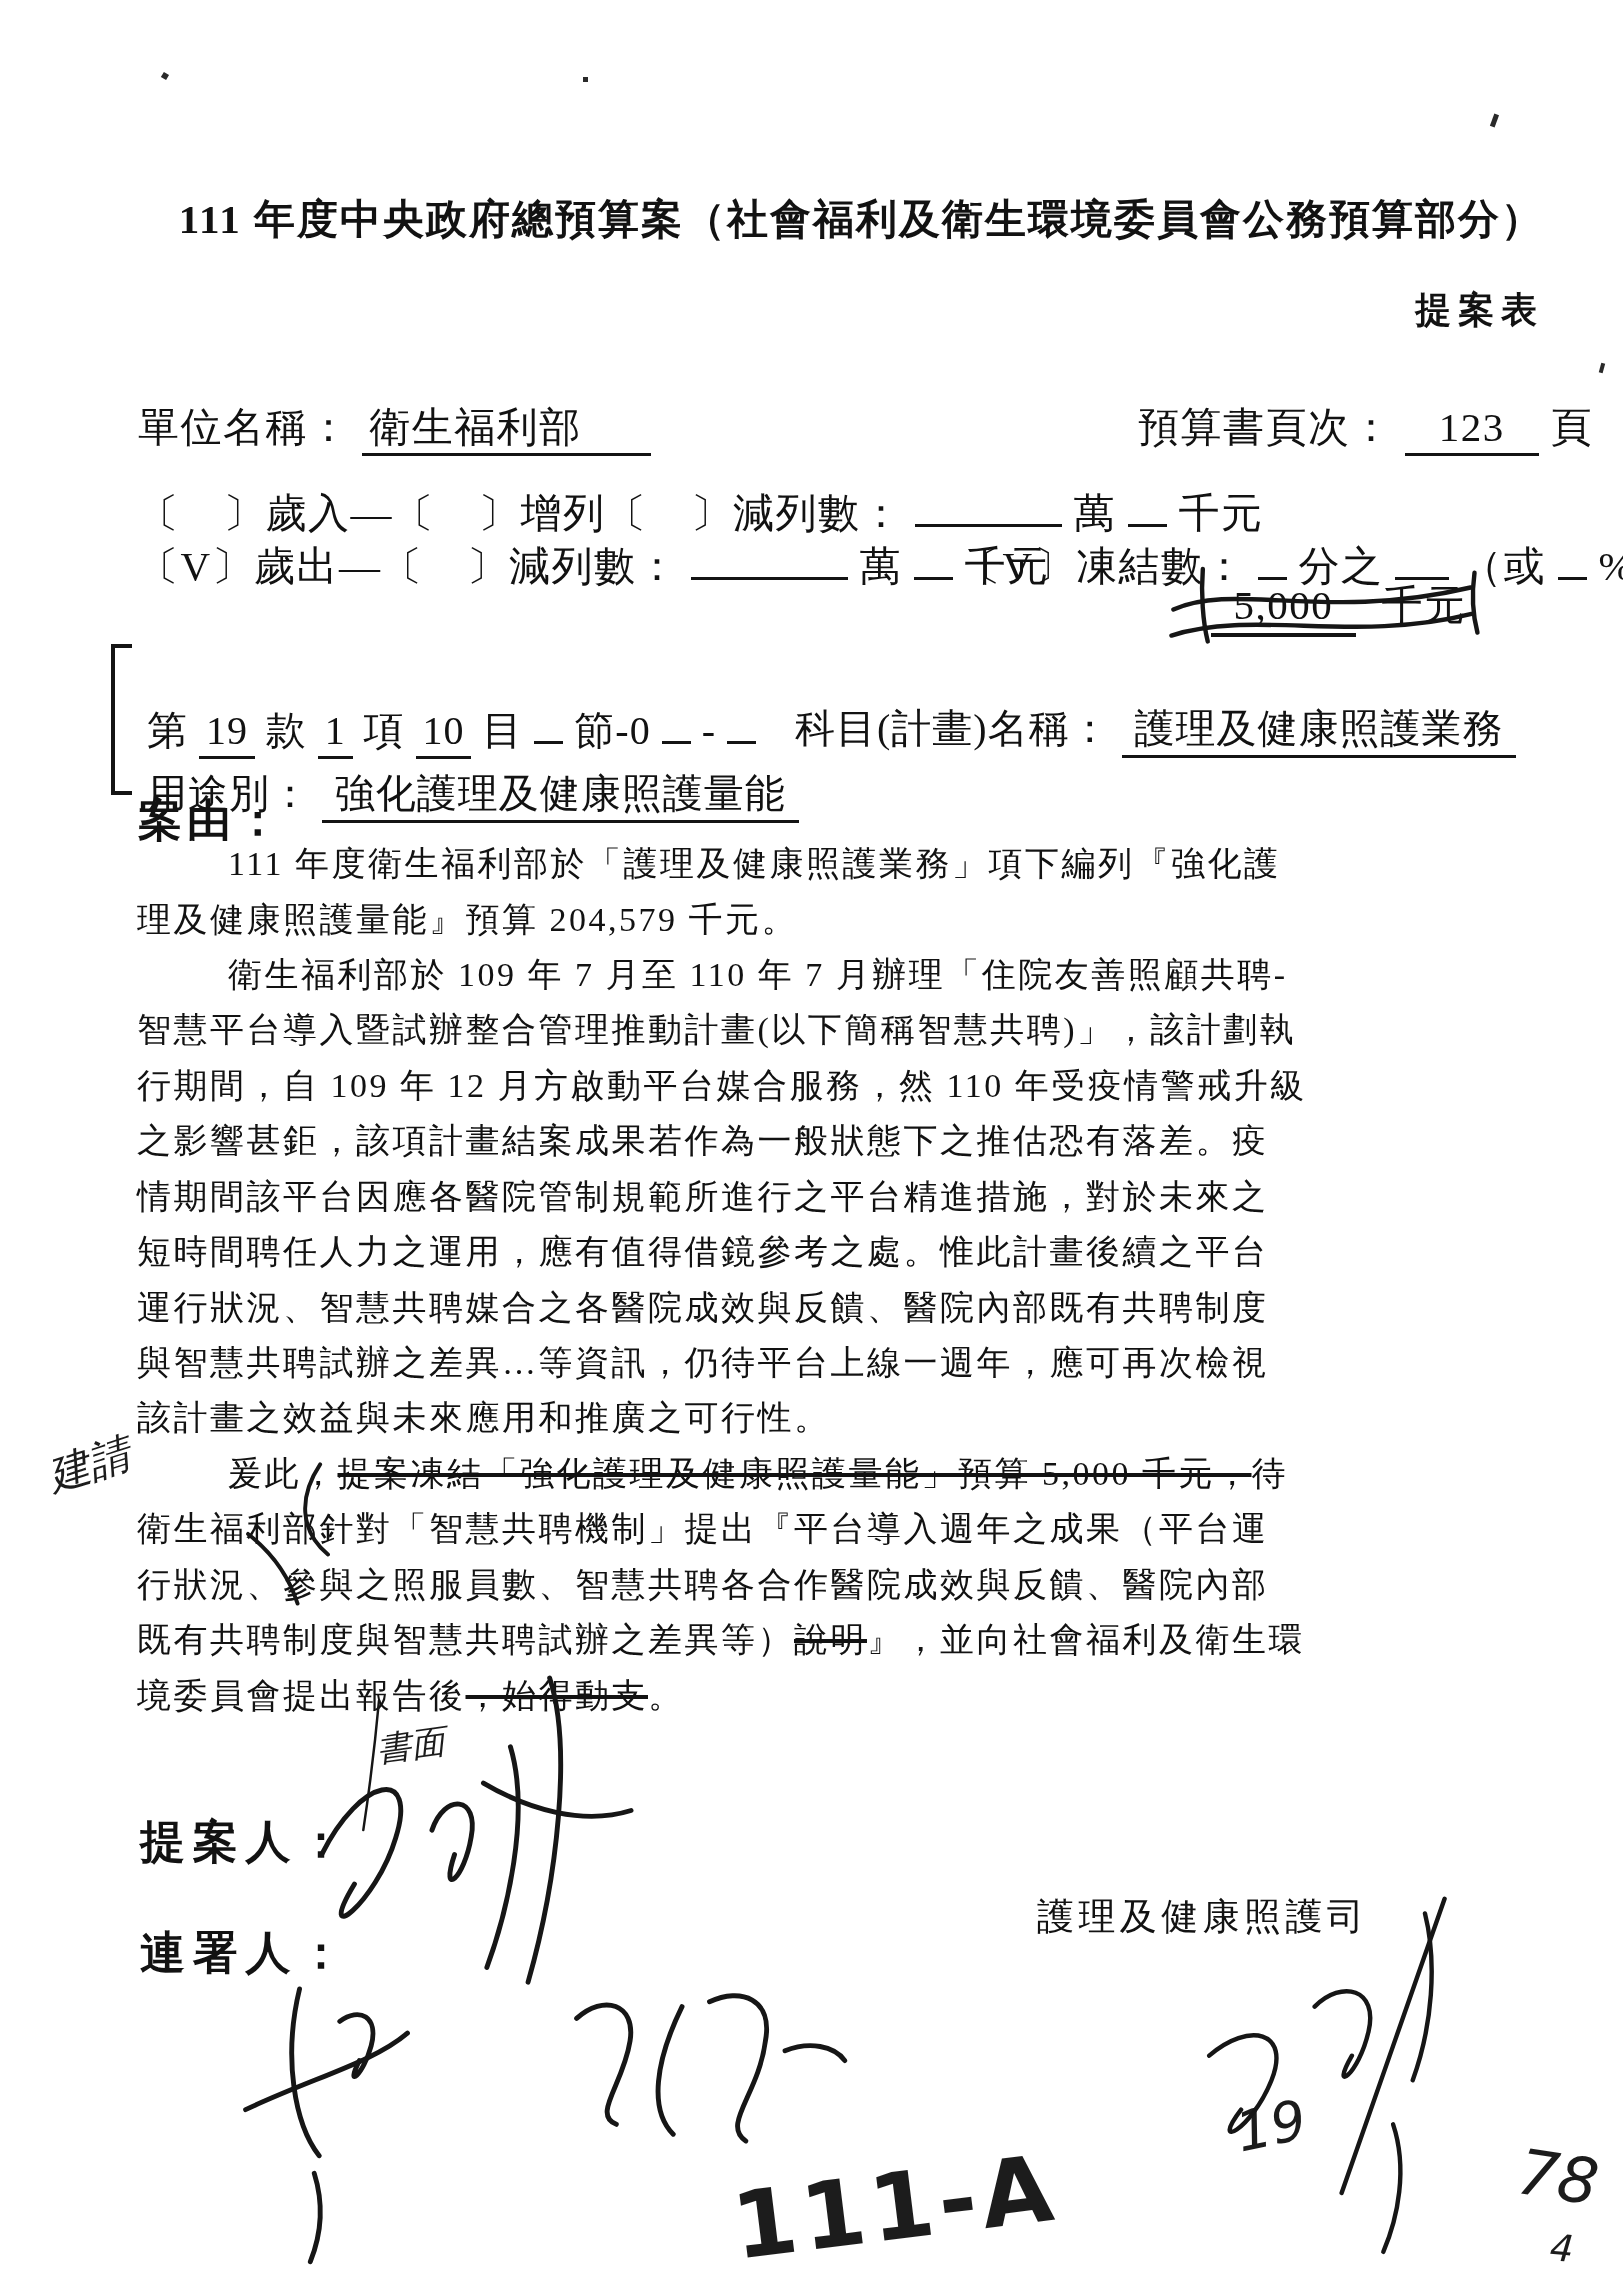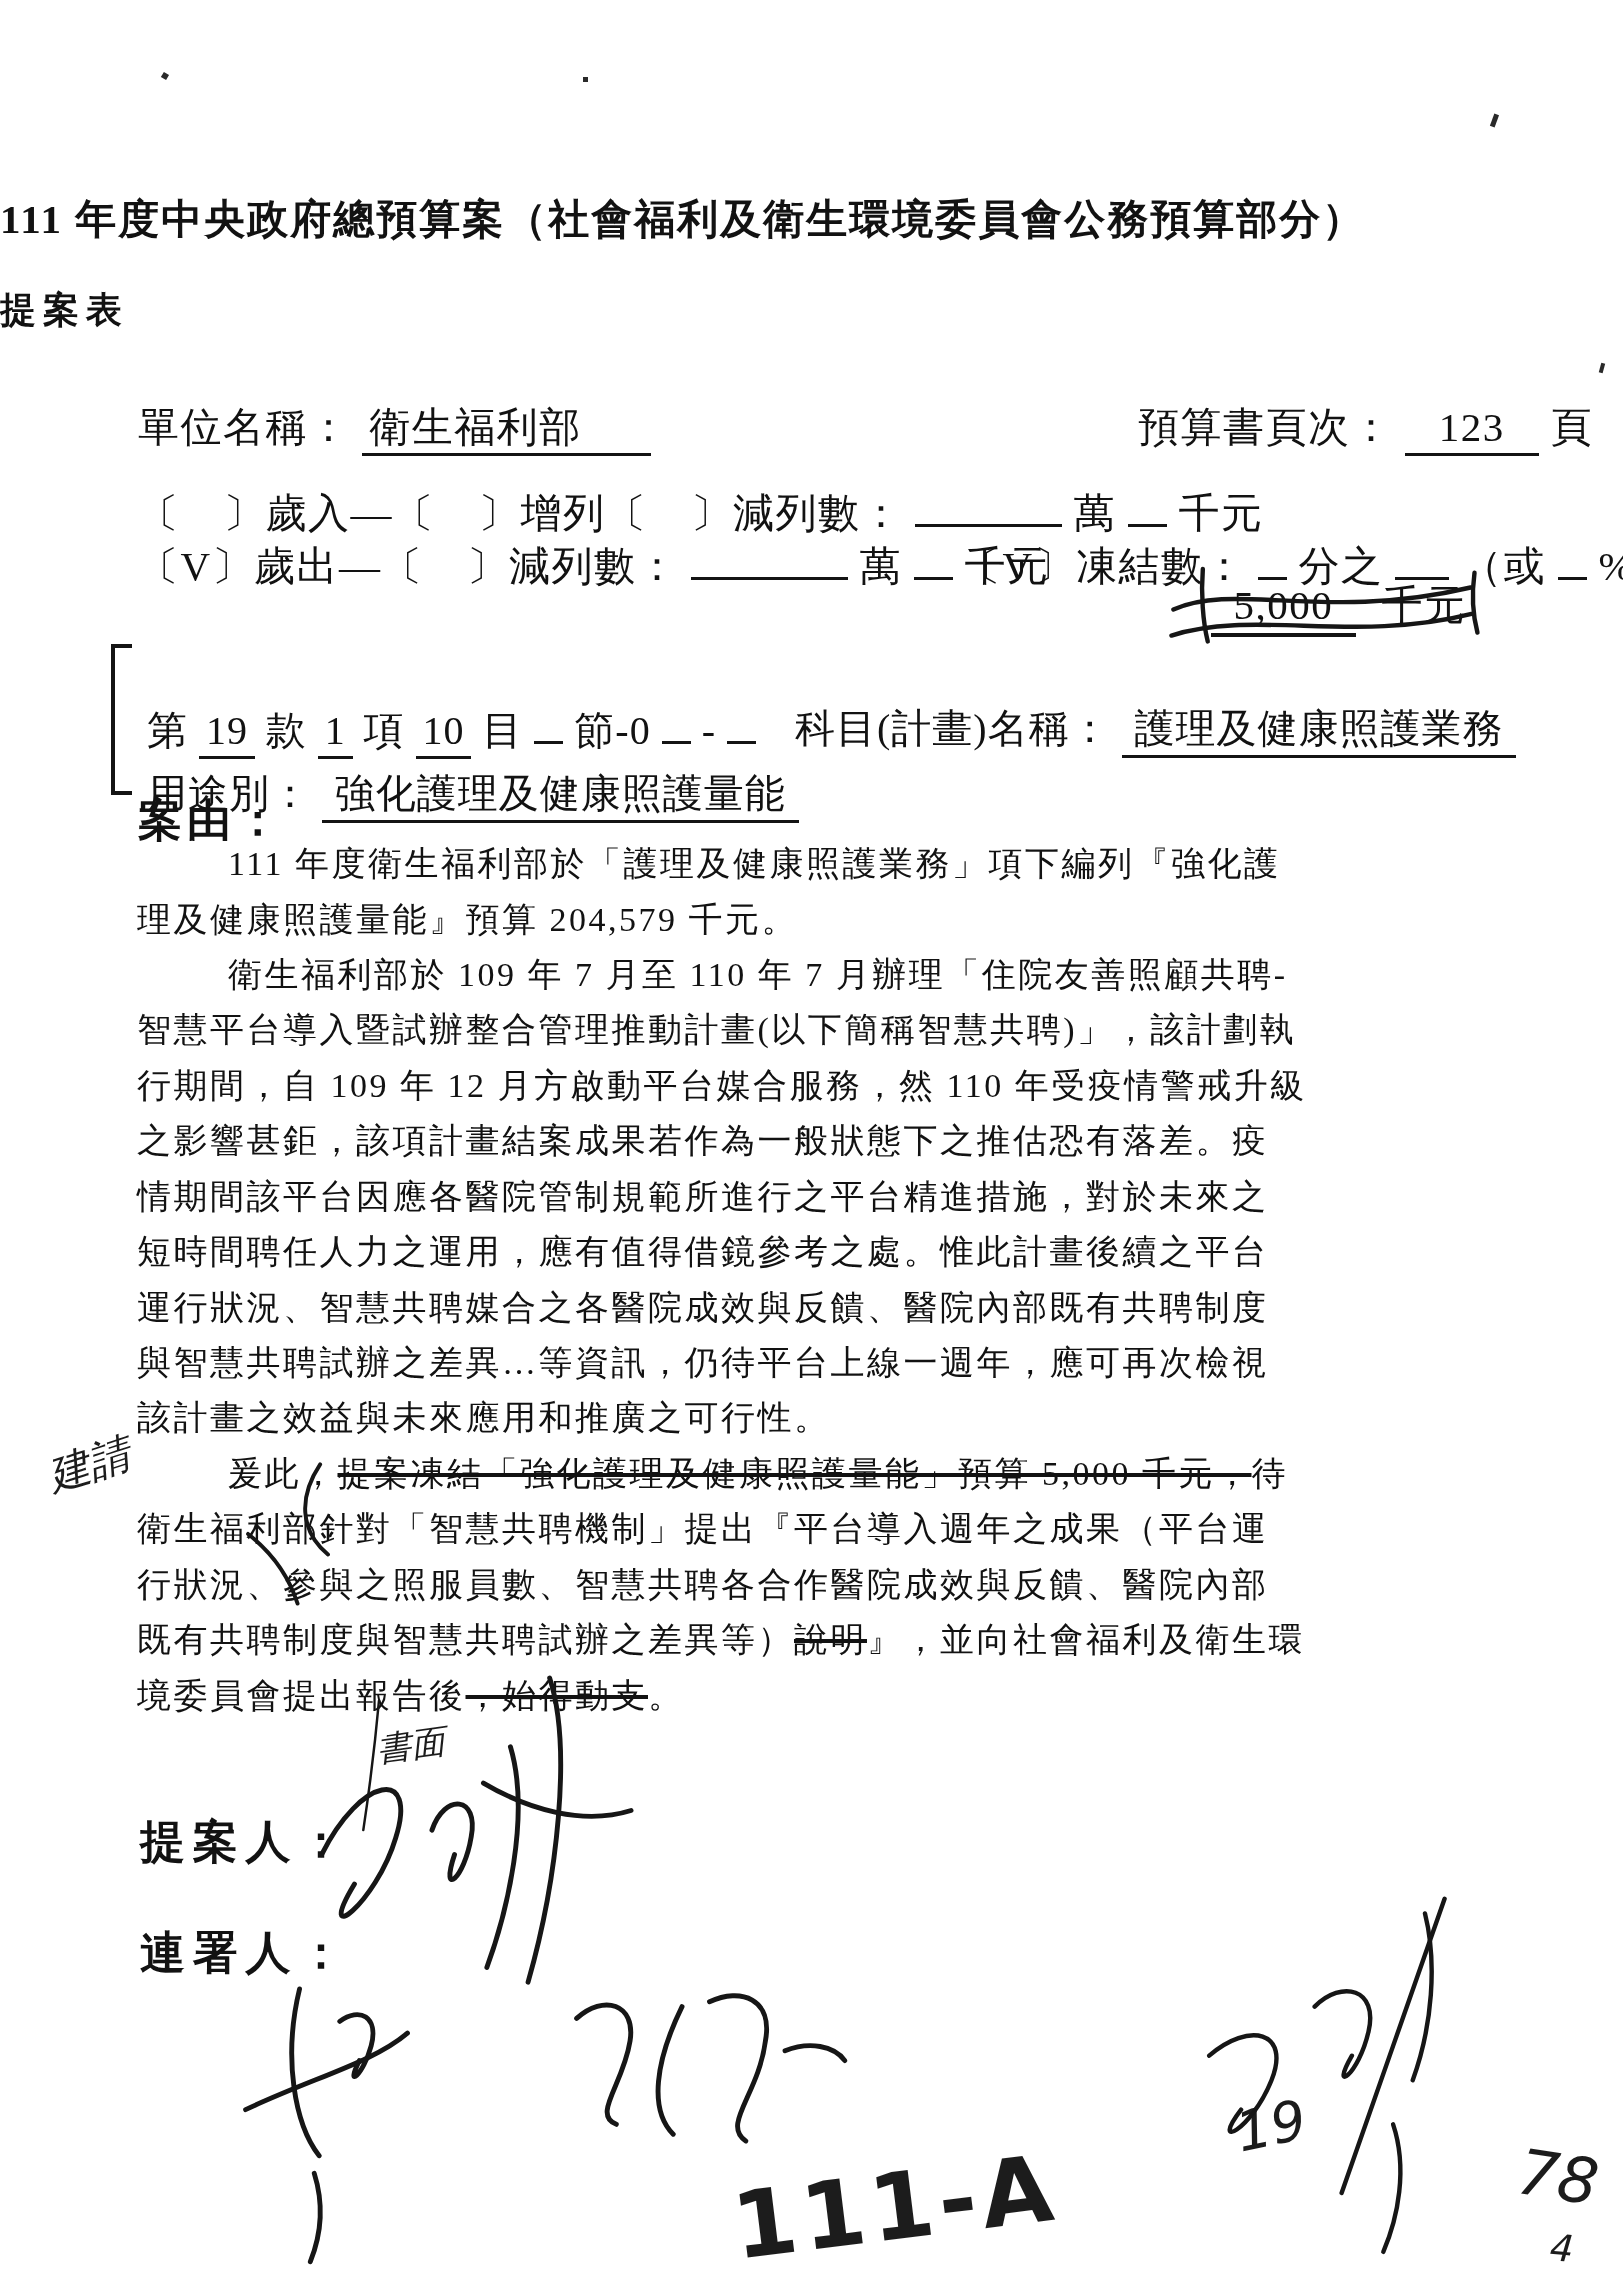--- a/index.html
+++ b/index.html
@@ -2,21 +2,21 @@
 <html style="font-size:7.8px"><head>
 <meta charset="utf-8">
 <style>
   html,body{margin:0;padding:0;background:#e8e8e8;}
   .page{
     position:relative;width:1624px;height:2295px;background:#ffffff;
     font-family:"Liberation Serif","DejaVu Serif",serif;color:#121212;
     overflow:hidden;
   }
   .abs{position:absolute;white-space:nowrap;}
-  .center{left:0;width:1544px;text-align:left;}
+  .center{left:0;width:1544px;text-align:right;}
   .title{top:192px;font-size:41px;font-weight:bold;letter-spacing:2px;}
   .subtitle{top:286px;font-size:36px;font-weight:bold;letter-spacing:6.9px;}
   .fieldrow{font-size:41px;letter-spacing:1.5px;}
   .u{border-bottom:3.9px solid #141414;padding:0 6.9px 2.9px;}
   .u-wide{border-bottom:3.9px solid #141414;padding:0 34px 2.9px;}
   .blank{display:inline-block;border-bottom:3.4px solid #141414;height:1em;vertical-align:baseline;}
   .b60{width:29px}.b80{width:39px}.b110{width:54px}.b300{width:147px}.b320{width:157px}
   .bracket{
     position:absolute;left:111px;top:644px;width:16.7px;height:143px;
     border-left:4.4px solid #141414;border-top:4.4px solid #141414;border-bottom:4.4px solid #141414;
@@ -126,20 +126,21 @@
   <div class="bl" style="top:1562px"><span>行狀況、參與之照服員數、智慧共聘各合作醫院成效與反饋、醫院內部</span></div>
   <div class="bl" style="top:1617px">
     <span>既有共聘制度與智慧共聘試辦之差異等）</span><span class="strike">說明</span><span>』，並向社會福利及衛生環</span>
   </div>
   <div class="bl" style="top:1673px">
     <span>境委員會提出報告後</span><span class="strike">，始得動支</span><span>。</span>
   </div>
 
   <div class="abs siglabel" style="left:140px;top:1812px">提案人：</div>
   <div class="abs siglabel" style="left:140px;top:1923px">連署人：</div>
+  <div class="abs dept" style="left:1037px;top:1892px">護理及健康照護司</div>
 
   <div class="abs hand" style="left:47px;top:1437px;font-size:42px;transform:rotate(-18deg);font-style:italic">建請</div>
   <div class="abs hand" style="left:377px;top:1723px;font-size:34px;transform:rotate(-8deg);font-style:italic">書面</div>
   <div class="abs hand" style="left:1236px;top:2094px;font-size:55px;transform:rotate(-12deg);font-style:italic">19</div>
   <div class="abs hand" style="left:732px;top:2154px;font-size:92px;font-weight:900;transform:rotate(-7deg);letter-spacing:4.9px">111-A</div>
   <div class="abs hand" style="left:1518px;top:2141px;font-size:63px;transform:rotate(9deg);font-style:italic">78</div>
   <div class="abs hand" style="left:1550px;top:2227px;font-size:37px;transform:rotate(5deg);font-style:italic">4</div>
 
   <div class="speck" style="left:1492px;top:114px;width:4.9px;height:12.8px;transform:rotate(20deg)"></div>
   <div class="speck" style="left:583px;top:77px;width:4.9px;height:4.9px"></div>

